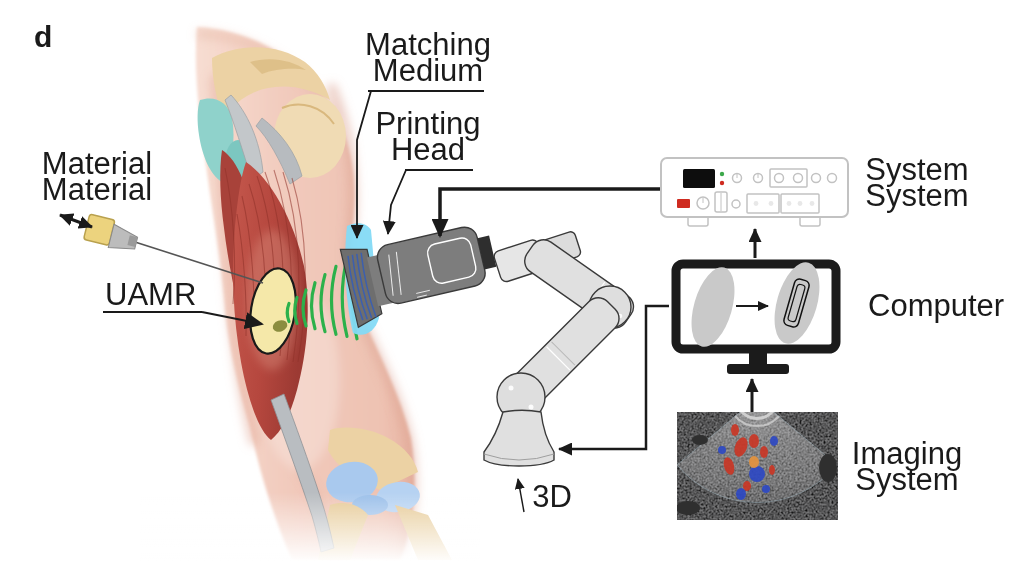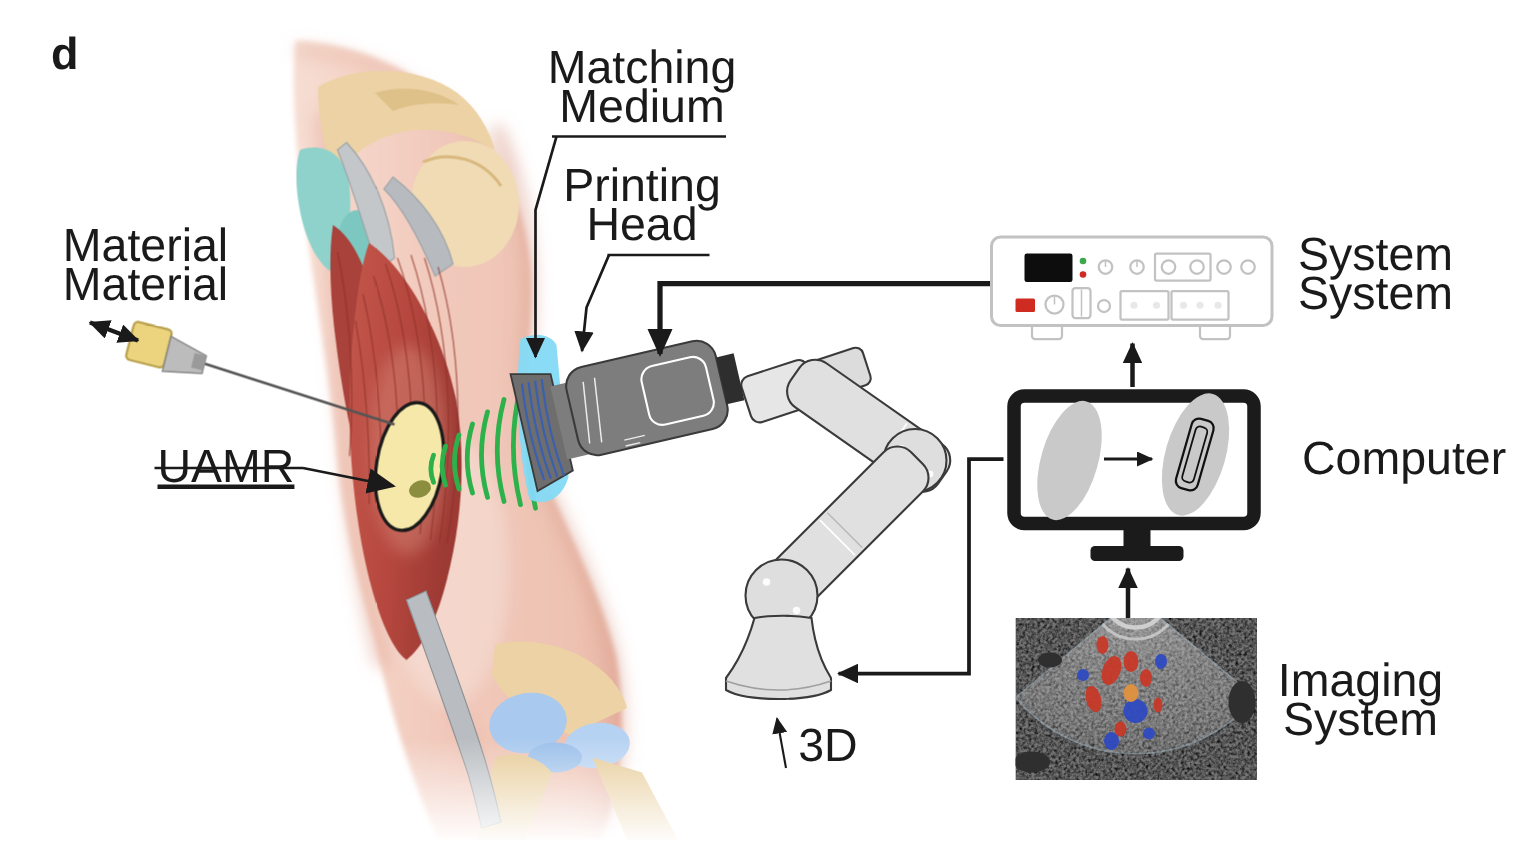--- a/index.html
+++ b/index.html
@@ -296,21 +296,21 @@
   </g>
 </svg>
 
   <div class="panel" style="left:34px;top:20px;">d</div>
 
   <div class="lbl" style="left:17px;top:151px;width:160px;">
     <div>Material</div>
     <div>Material</div>
   </div>
 
-  <div class="lbl" style="left:105px;top:298px;text-decoration:underline;"><span>UAMR</span></div>
+  <div class="lbl" style="left:105px;top:282px;"><span>UAMR</span></div>
 
   <div class="lbl" style="left:348px;top:32px;width:160px;">
     <div>Matching</div>
     <div>Medium</div>
   </div>
 
   <div class="lbl" style="left:348px;top:111px;width:160px;">
     <div>Printing</div>
     <div>Head</div>
   </div>

